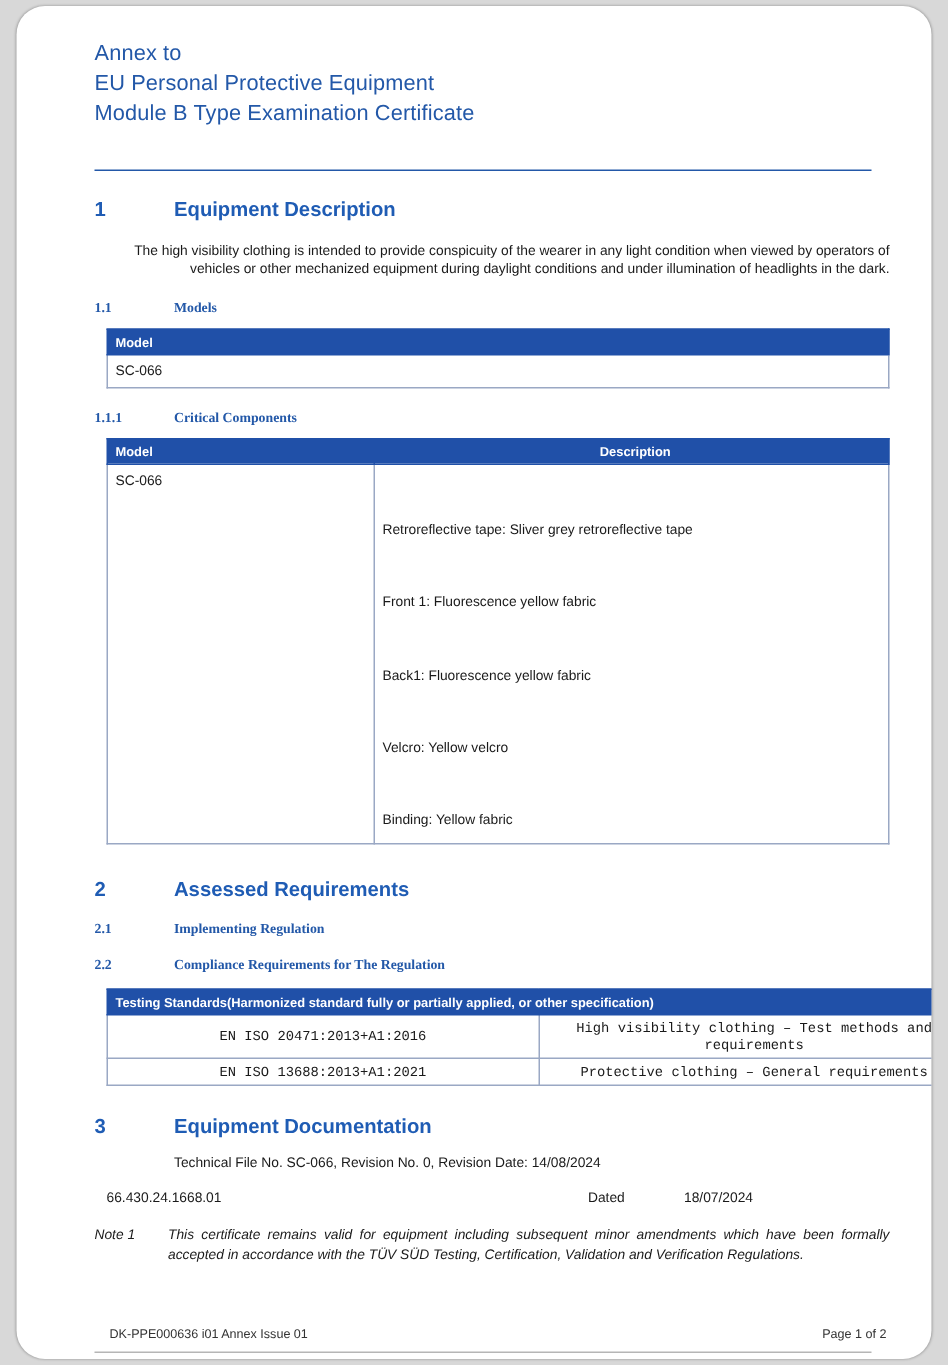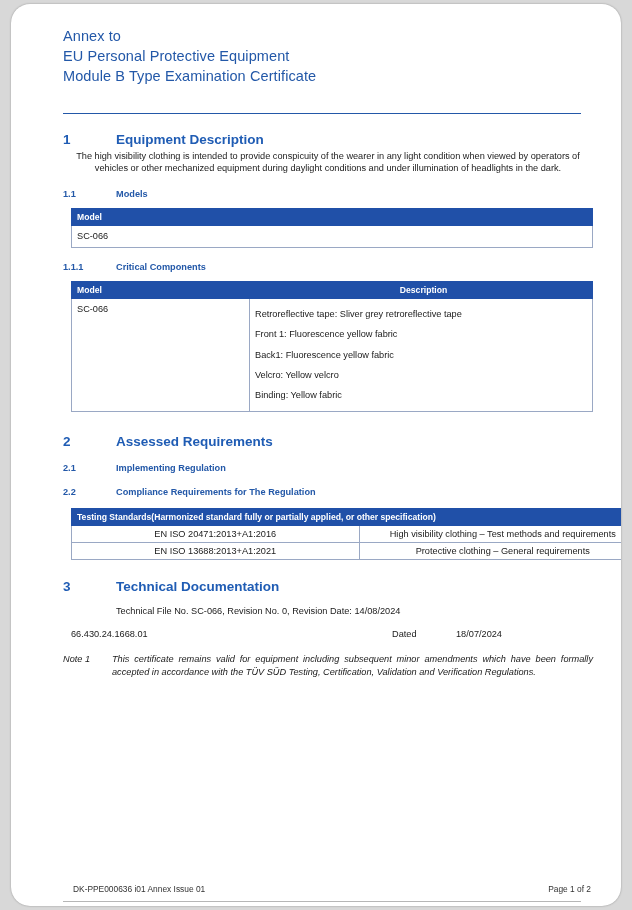--- a/index.html
+++ b/index.html
@@ -57,29 +57,30 @@
     font-weight: bold;
   }
   .h1 .num { width: 53px; flex: none; }
 
   .h2 {
     display: flex;
     margin-top: 14px;
     color: #2358a8;
     font-size: 9.2px;
     font-weight: bold;
+    font-family: Liberation Serif, serif;
   }
   .h2 .num { width: 53px; flex: none; }
 
   .body-text {
-    margin-top: 3px;
+    margin-top: 14px;
     font-size: 9.2px;
     line-height: 12.4px;
     color: #1a1a1a;
-    text-align: center;
+    text-align: right;
   }
   .indent-text {
     margin-top: 11px;
     margin-left: 53px;
     font-size: 9.2px;
     line-height: 12.4px;
     color: #1a1a1a;
   }
 
   
@@ -123,41 +124,42 @@
     border: 1px solid #2050a8;
   }
   .tbl-crit th.c1 { text-align: left; width: 172px; }
   .tbl-crit th.c2 { text-align: center; }
   .tbl-crit td {
     vertical-align: top;
     border: 1px solid #9aa8c4;
     padding: 5px 0 5px 5px;
   }
   .tbl-crit td.model { width: 172px; }
-  .desc-line { line-height: 20.4px; }
+  .desc-line { line-height: 20.4px; margin-top: 28px; }
 
   .tbl-std {
     margin-top: 11px;
     margin-left: 8px;
     width: 576px;
   }
   .tbl-std th.full {
     background: #2050a8;
     color: #ffffff;
     font-size: 8.6px;
     font-weight: bold;
     text-align: left;
     padding: 3px 0 3px 5px;
     border: 1px solid #2050a8;
   }
   .tbl-std td {
     text-align: center;
     padding: 3px 2px;
     border: 1px solid #9aa8c4;
     font-size: 9.2px;
+    font-family: Liberation Mono, monospace;
   }
   .tbl-std td.c1 { width: 235px; }
 
   
   .report-row {
     position: relative;
     margin-top: 12px;
     font-size: 9.2px;
     color: #1a1a1a;
     height: 13px;
@@ -281,21 +283,21 @@
       </tr>
       <tr>
         <td class="c1">EN ISO 13688:2013+A1:2021</td>
         <td>Protective clothing – General requirements</td>
       </tr>
     </tbody>
       </table>
 
     <div class="h1" style="margin-top:19px;">
       <span class="num">3</span>
-      <span>Technical Documentation</span>
+      <span>Equipment Documentation</span>
     </div>
     <div class="indent-text">Technical File No. SC-066, Revision No. 0, Revision Date: 14/08/2024</div>
 
     <div class="report-row">
       <span class="rep-no">66.430.24.1668.01</span>
       <span class="rep-dated">Dated</span>
       <span class="rep-date">18/07/2024</span>
     </div>
 
     <div class="note">

